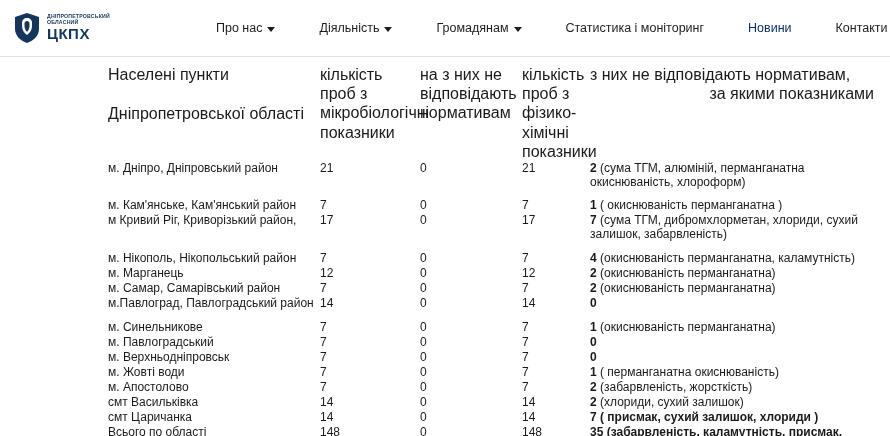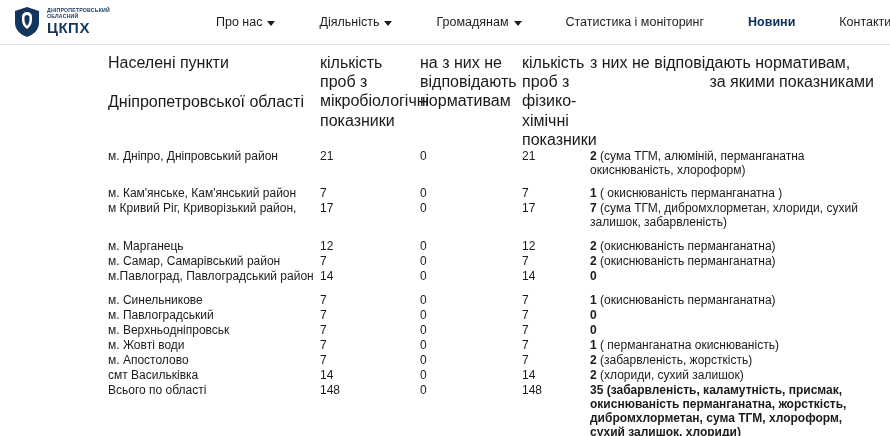--- a/index.html
+++ b/index.html
@@ -10,21 +10,21 @@
     width: 890px;
     height: 436px;
     background: #ffffff;
     font-family: "Liberation Sans", sans-serif;
     color: #1a1a1a;
     overflow: hidden;
   }
 
   
   .site-header {
-    height: 45px;
+    height: 57px;
     background: #ffffff;
     border-bottom: 1px solid #e2e2e2;
     display: flex;
     align-items: center;
     padding: 0 0 0 14px;
     box-sizing: border-box;
   }
   .brand {
     display: flex;
     align-items: center;
@@ -76,21 +76,21 @@
     align-items: center;
     gap: 5px;
     padding: 6px 14px;
     font-size: 12.5px;
     color: #1d1d1b;
     cursor: pointer;
     white-space: nowrap;
   }
   .nav-item.active {
     color: #0b2f62;
-    font-weight: bold;
+    font-weight: normal;
   }
   .caret {
     width: 0;
     height: 0;
     border-left: 4px solid transparent;
     border-right: 4px solid transparent;
     border-top: 5px solid #1d1d1b;
     display: inline-block;
     margin-top: 2px;
   }
@@ -272,20 +272,27 @@
           <td class="cell-wrap"><span class="bold">7</span><span class="rm"> (сума ТГМ, дибромхлорметан, хлориди, сухий залишок, забарвленість)</span></td>
         </tr>
         <tr class="rowgap">
           <td>&nbsp;</td>
           <td>&nbsp;</td>
           <td>&nbsp;</td>
           <td>&nbsp;</td>
           <td>&nbsp;</td>
         </tr>
         <tr>
+          <td class="cell-wrap">м. Нікополь, Нікопольський район</td>
+          <td class="num">7</td>
+          <td class="num">0</td>
+          <td class="num">7</td>
+          <td class="cell-wrap"><span class="bold">4</span><span class="rm"> (окиснюваність перманганатна, каламутність)</span></td>
+        </tr>
+        <tr>
           <td class="cell-wrap">м. Марганець</td>
           <td class="num">12</td>
           <td class="num">0</td>
           <td class="num">12</td>
           <td class="cell-wrap"><span class="bold">2</span><span class="rm"> (окиснюваність перманганатна)</span></td>
         </tr>
         <tr>
           <td class="cell-wrap">м. Самар, Самарівський район</td>
           <td class="num">7</td>
           <td class="num">0</td>
@@ -341,20 +348,27 @@
           <td class="num">7</td>
           <td class="cell-wrap"><span class="bold">2</span><span class="rm"> (забарвленість, жорсткість)</span></td>
         </tr>
         <tr>
           <td class="cell-wrap">смт Васильківка</td>
           <td class="num plain">14</td>
           <td class="num plain">0</td>
           <td class="num plain">14</td>
           <td class="cell-wrap"><span class="bold">2</span><span class="rm"> (хлориди, сухий залишок)</span></td>
         </tr>
+        <tr>
+          <td class="cell-wrap">смт Царичанка</td>
+          <td class="num plain">14</td>
+          <td class="num plain">0</td>
+          <td class="num plain">14</td>
+          <td class="cell-wrap"><span class="bold">7</span><span class="bold"> ( присмак, сухий залишок, хлориди )</span></td>
+        </tr>
         <tr class="total">
           <td class="cell-wrap bold">Всього по області</td>
           <td class="num">148</td>
           <td class="num">0</td>
           <td class="num">148</td>
           <td class="cell-wrap"><span class="bold">35</span><span class="bold"> (забарвленість, каламутність, присмак, окиснюваність перманганатна, жорсткість, дибромхлорметан, сума ТГМ, хлороформ,  сухий залишок, хлориди)</span></td>
         </tr>
       </tbody>
   </table>
 </div>

